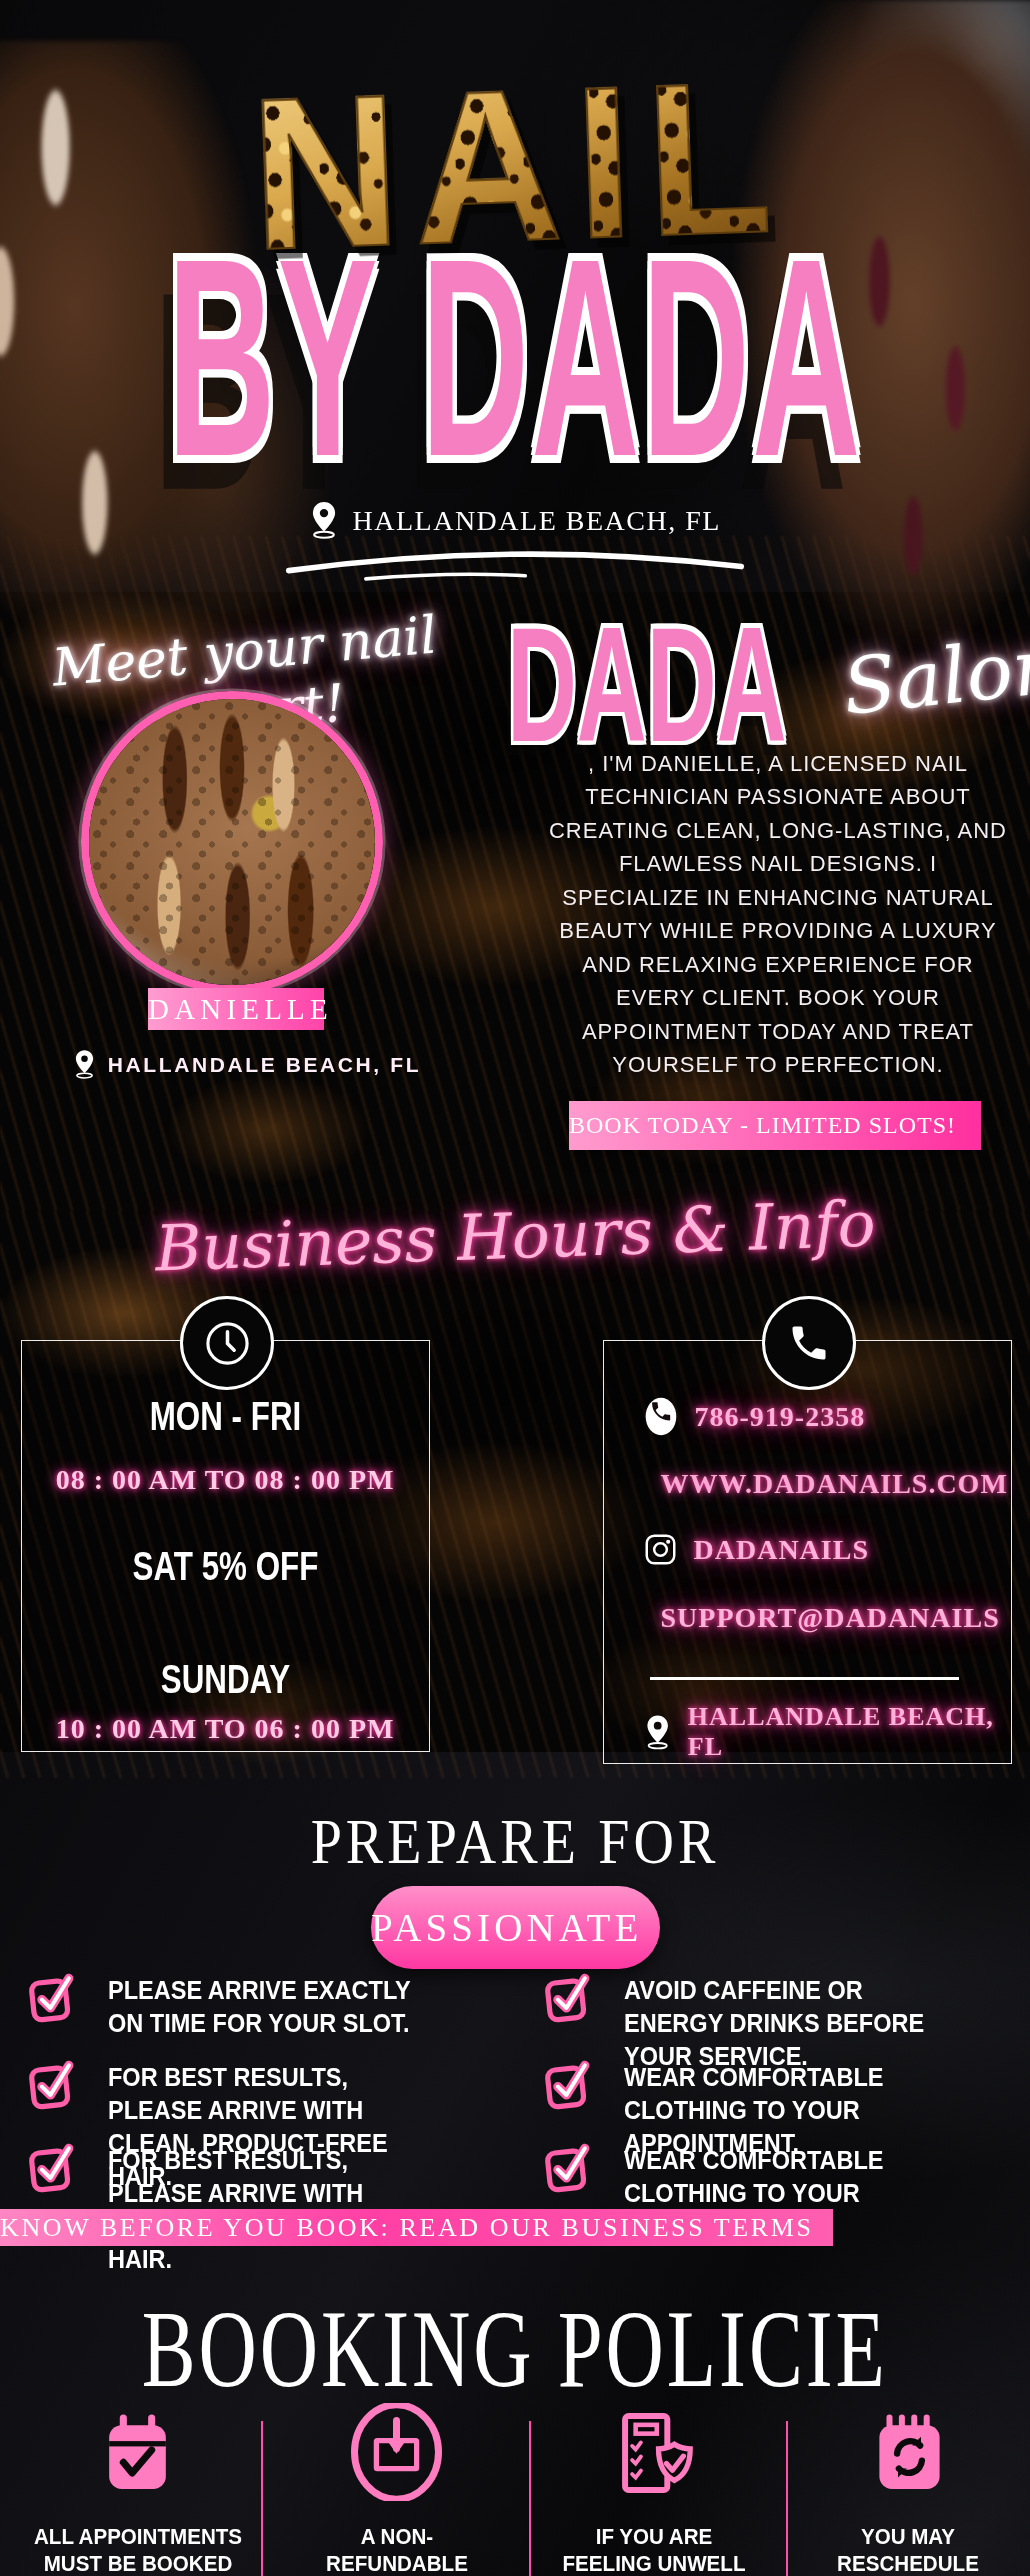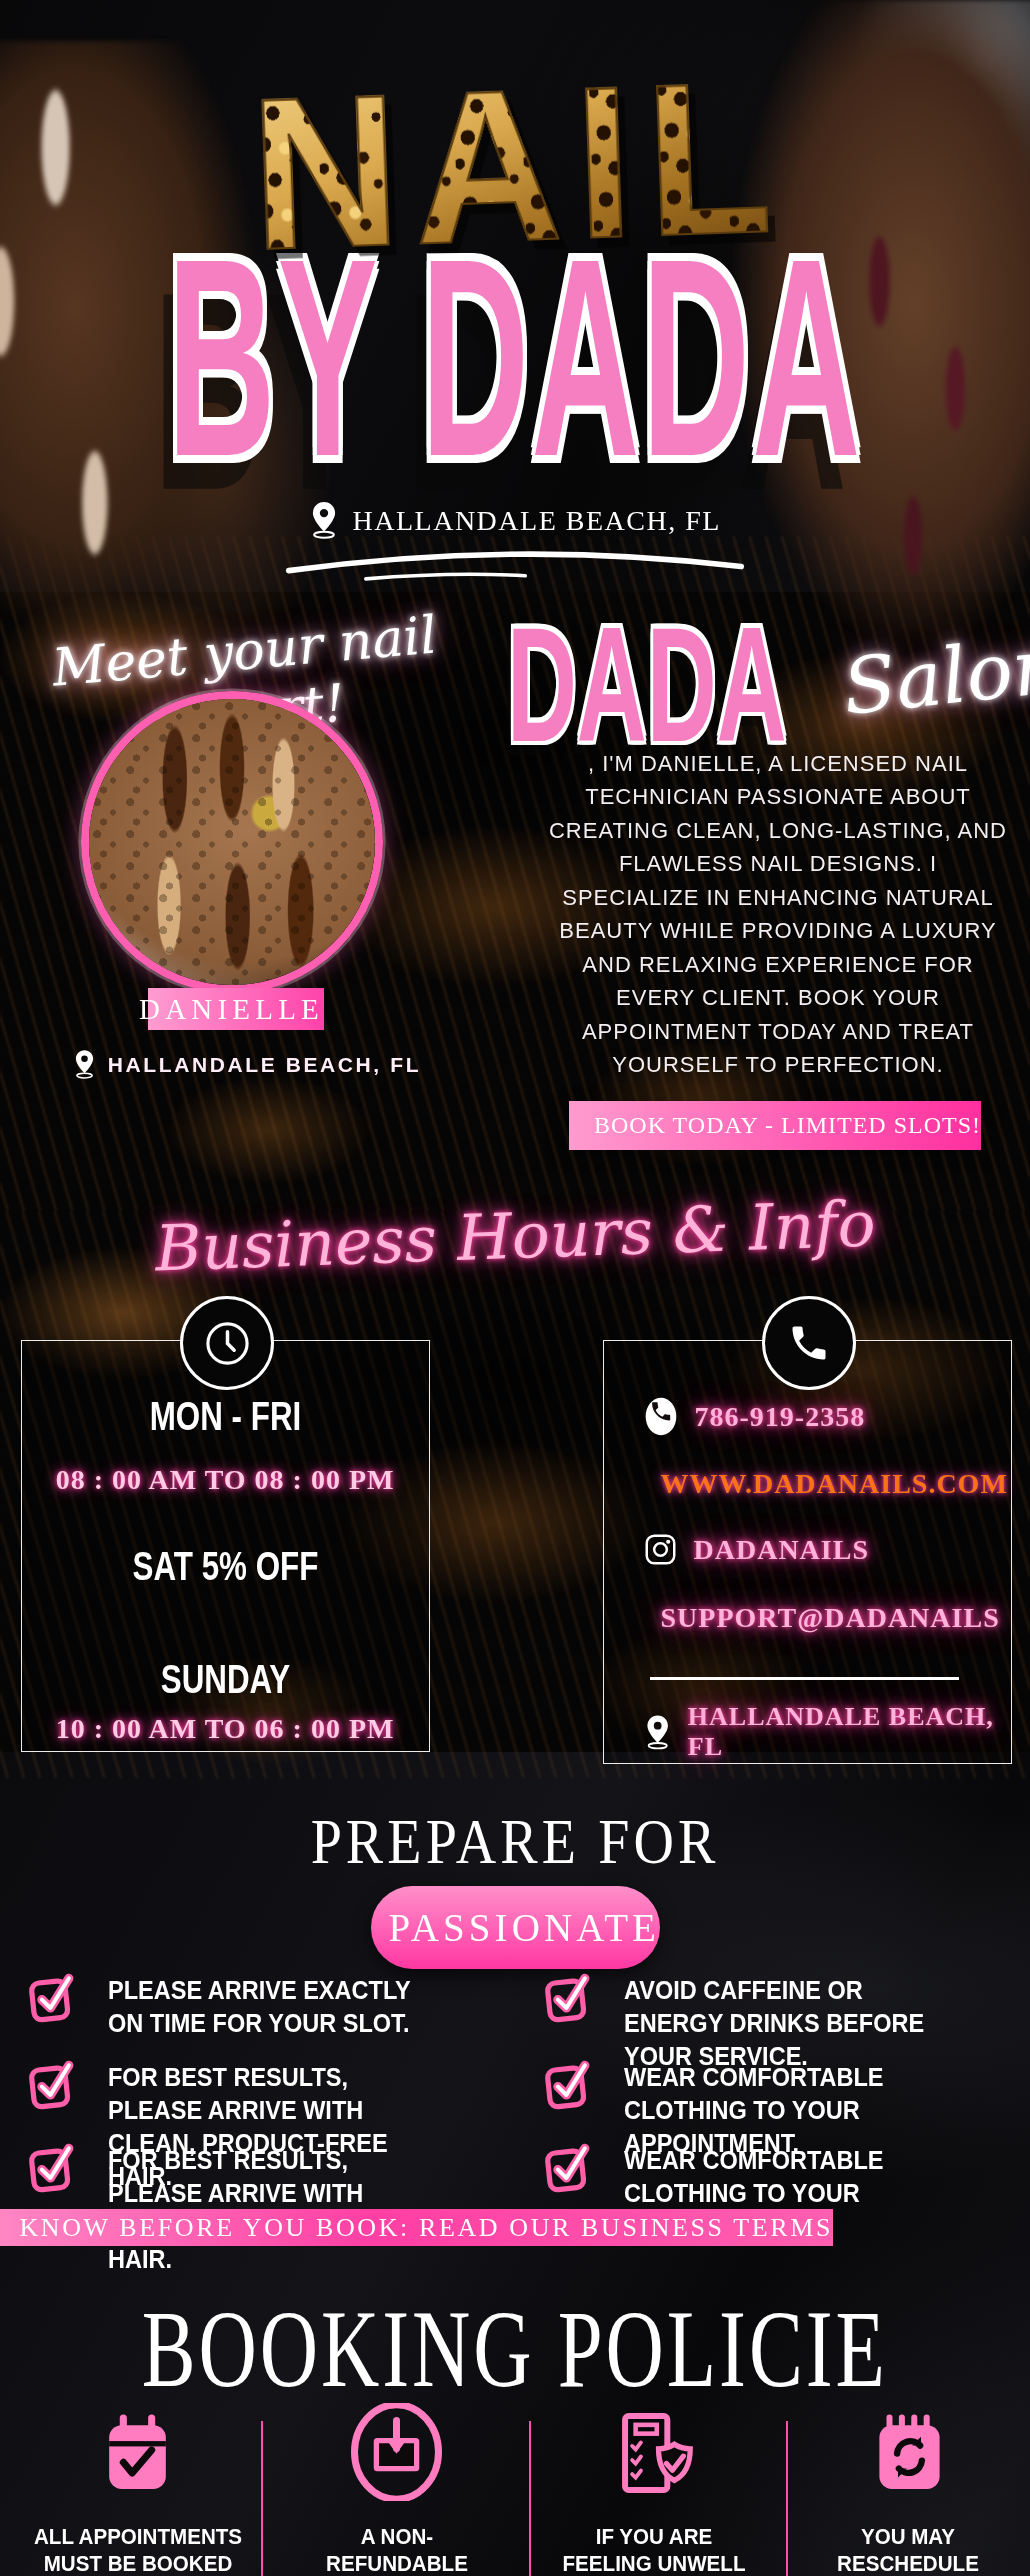--- a/index.html
+++ b/index.html
@@ -63,21 +63,21 @@
   .crow .txt{font-family:"Liberation Serif",serif;font-weight:700;font-size:28px;letter-spacing:1px;}
 
   .check-item{position:absolute;display:flex;gap:31px;}
   .check-item .txt{font-family:"Liberation Sans",sans-serif;font-weight:700;font-size:24px;line-height:30px;color:#fff;
     transform:scale(.98,1.1);transform-origin:left top;}
 
   .pol-text{position:absolute;font-family:"Liberation Sans",sans-serif;font-weight:700;font-size:21px;line-height:25px;
     color:#fff;text-align:center;transform:scale(.98,1.08);transform-origin:center top;}
   .pol-div{position:absolute;width:2.1px;background:#ff4fae;top:2421px;height:330px;}
 
-  .pill{display:flex;align-items:center;justify-content:flex-end;}
+  .pill{display:flex;align-items:center;justify-content:flex-start;}
 </style>
 </head>
 <body>
 
 <div id="canvas">
 
   <div class="silk" style="top:1752px;height:1185px;"></div>
   <div class="silk" style="top:0;height:592px;opacity:.5;"></div>
   <div class="fur" style="top:536px;height:675px;"></div>
   <div class="fur" style="top:1211px;height:567px;opacity:.92;"></div>
@@ -187,21 +187,21 @@
       </svg>
       <span class="txt glow-pink">786-919-2358</span>
     </div>
     <div class="crow" style="top:123px;">
       <svg width="34" height="39" viewBox="0 0 24 28">
         <ellipse cx="12" cy="14" rx="11" ry="13.4" fill="#fff"></ellipse>
         <circle cx="12" cy="14" r="8.2" fill="none" stroke="#130b0c" stroke-width="1.5"></circle>
         <ellipse cx="12" cy="14" rx="3.6" ry="8.2" fill="none" stroke="#130b0c" stroke-width="1.4"></ellipse>
         <path d="M3.8 14h16.4M5 9.6h14M5 18.4h14" stroke="#130b0c" stroke-width="1.4" fill="none"></path>
       </svg>
-      <span class="txt" style="color:#f97316;text-shadow:0 0 5.2px #ff3fa0,0 0 13.4px rgba(255,63,160,.8);">WWW.DADANAILS.COM</span>
+      <span class="txt" style="color:#f9a8d4;text-shadow:0 0 5.2px #ff3fa0,0 0 13.4px rgba(255,63,160,.8);">WWW.DADANAILS.COM</span>
     </div>
     <div class="crow" style="top:190px;">
       <svg width="33" height="37" viewBox="0 0 24 24">
         <rect x="2" y="2" width="20" height="20" rx="5.5" fill="none" stroke="#fff" stroke-width="1.8"></rect>
         <circle cx="12" cy="12" r="4.6" fill="none" stroke="#fff" stroke-width="1.8"></circle>
         <circle cx="17.6" cy="6.4" r="1.5" fill="#fff"></circle>
       </svg>
       <span class="txt glow-pink">DADANAILS</span>
     </div>
     <div class="crow" style="top:257px;">

